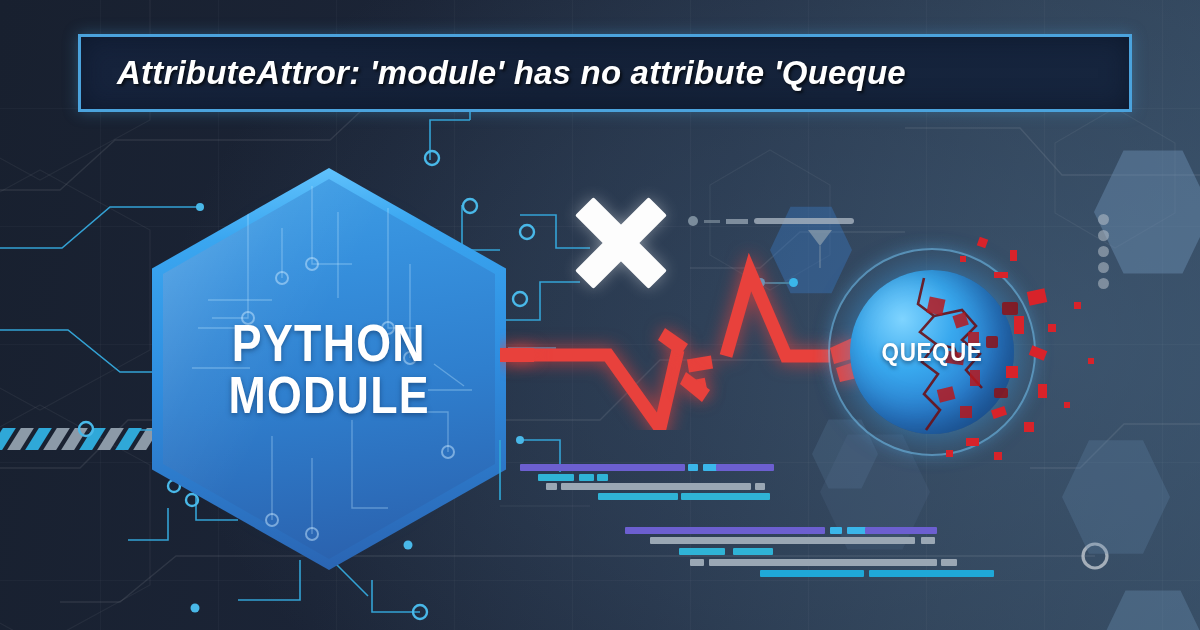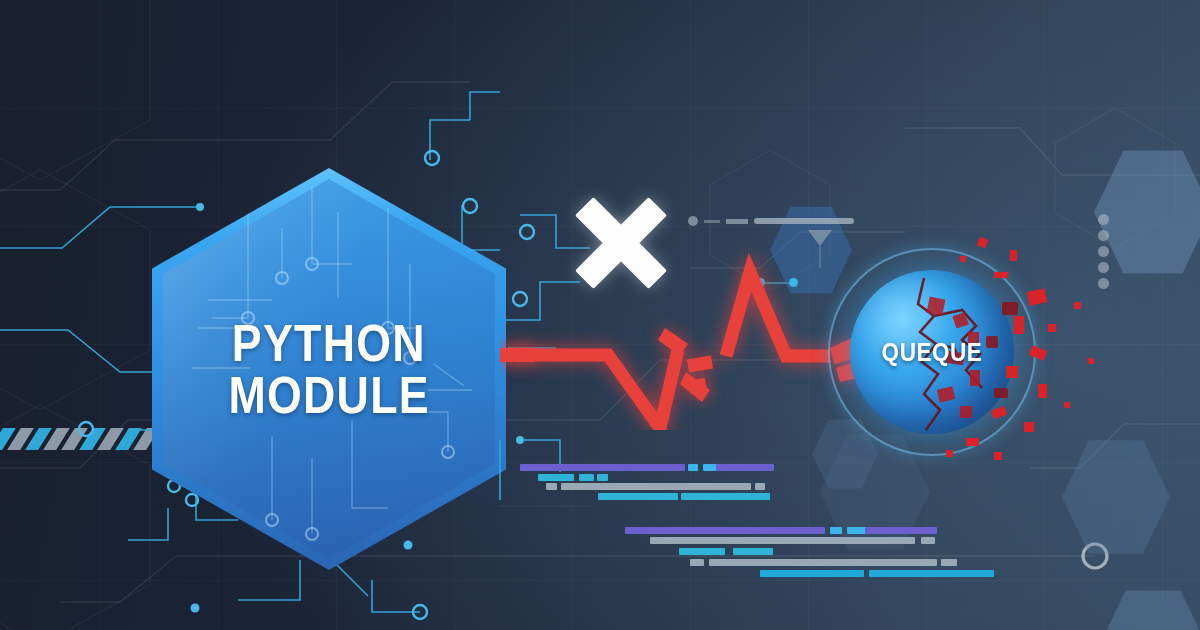--- a/index.html
+++ b/index.html
@@ -174,20 +174,23 @@
     </g>
     <g fill="#49b8e8">
       <circle cx="200" cy="207" r="4"></circle>
       <circle cx="310" cy="540" r="4.5"></circle>
       <circle cx="408" cy="545" r="4.5"></circle>
       <circle cx="195" cy="608" r="4.5"></circle>
       <circle cx="520" cy="440" r="4"></circle>
     </g>
   </svg>
 
+  <div id="banner">
+    <div class="txt">AttributeAttror: 'module' has no attribute 'Queque</div>
+  </div>
 
   <div id="hexWrap">
     <div id="hexGlow"></div>
     <div id="hexOuter"></div>
     <div id="hexInner"></div>
     <div id="hexSheen"></div>
     <svg class="layer" style="left:0;top:0;width:354px;height:402px;clip-path:polygon(50% 0%,100% 25%,100% 75%,50% 100%,0% 75%,0% 25%);">
       <g stroke="rgba(190,228,255,.35)" stroke-width="1.4" fill="none">
         <polyline points="96,30 96,150 60,150"></polyline>
         <polyline points="130,60 130,110"></polyline>

